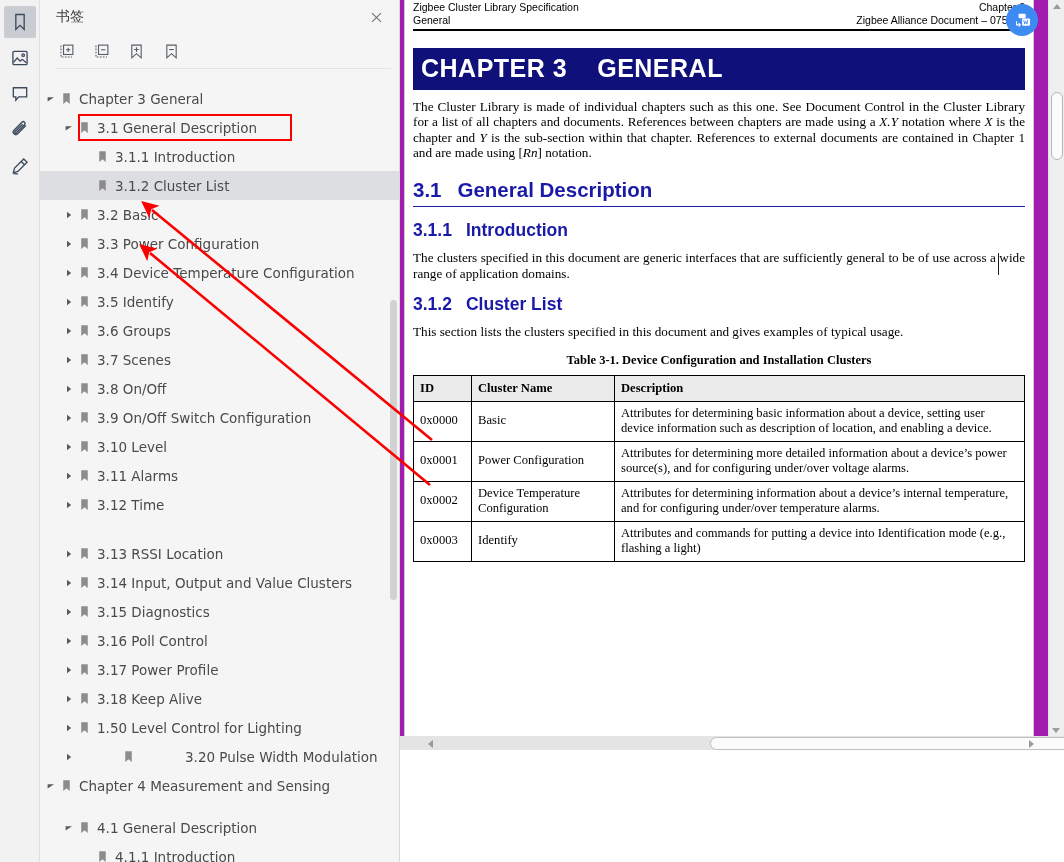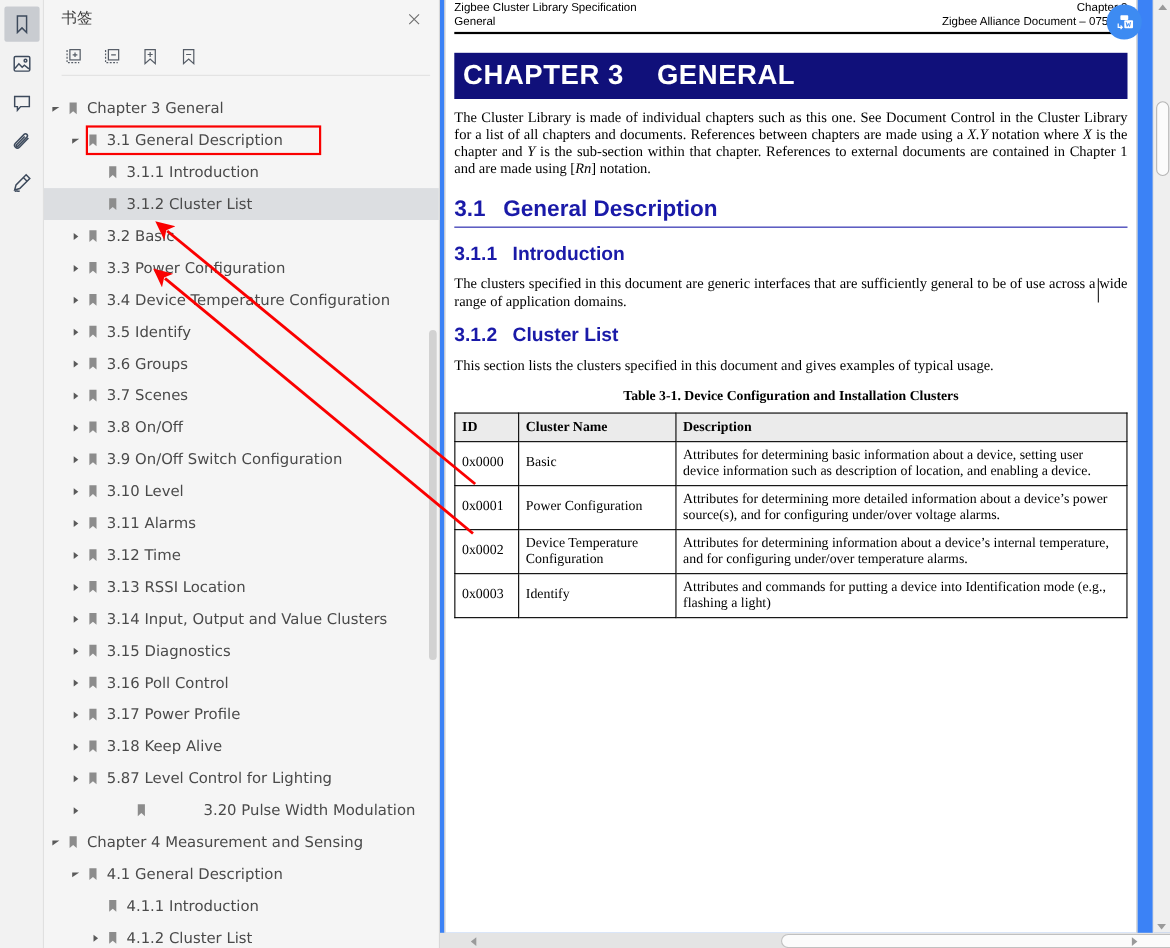--- a/index.html
+++ b/index.html
@@ -88,22 +88,22 @@
     width: 214px; height: 27px;
     border: 2px solid #fa0000; pointer-events: none;
   }
   .panel-scroll {
     position: absolute; right: 2px; top: 300px;
     width: 7px; height: 300px; background: #d2d2d2; border-radius: 4px;
   }
 
   
   .docwrap {
-    position: relative; flex: 1 1 auto; height: 862px;
-    background: #3b82f6; overflow: hidden;
+    position: relative; flex: 1 1 auto; height: 750px;
+    background: #a21caf; overflow: hidden;
   }
   .page {
     position: absolute; left: 4px; top: 0; right: 30px; bottom: 14px;
     background: #ffffff;
     border-left: 1px solid #c9c9c9;
     border-right: 1px solid #c9c9c9;
     padding: 0 8px;
   }
   .pg-head {
     display: flex; justify-content: space-between;
@@ -474,21 +474,21 @@
               <path d="M2 0.8 L6.2 4 L2 7.2 Z"></path>
             </svg>
           </span>
           <span class="bmk">
             <svg width="13" height="13" viewBox="0 0 16 16" fill="currentColor">
               <path d="M4 1.5 h8 v13.2 l-4 -3.4 l-4 3.4 Z"></path>
             </svg>
           </span>
           <span class="node-label">3.12 Time</span>
         </div>
-        <div class="node" style="padding-left: 22px;">
+        <div class="node" style="padding-left: 22px; margin-top: 20px;">
           <span class="caret">
             <svg width="8" height="8" viewBox="0 0 8 8" fill="currentColor">
               <path d="M2 0.8 L6.2 4 L2 7.2 Z"></path>
             </svg>
           </span>
           <span class="bmk">
             <svg width="13" height="13" viewBox="0 0 16 16" fill="currentColor">
               <path d="M4 1.5 h8 v13.2 l-4 -3.4 l-4 3.4 Z"></path>
             </svg>
           </span>
@@ -563,21 +563,21 @@
           <span class="caret">
             <svg width="8" height="8" viewBox="0 0 8 8" fill="currentColor">
               <path d="M2 0.8 L6.2 4 L2 7.2 Z"></path>
             </svg>
           </span>
           <span class="bmk">
             <svg width="13" height="13" viewBox="0 0 16 16" fill="currentColor">
               <path d="M4 1.5 h8 v13.2 l-4 -3.4 l-4 3.4 Z"></path>
             </svg>
           </span>
-          <span class="node-label">5.87 Level Control for Lighting</span>
+          <span class="node-label">1.50 Level Control for Lighting</span>
         </div>
         <div class="node" style="padding-left: 22px; gap: 44px;">
           <span class="caret">
             <svg width="8" height="8" viewBox="0 0 8 8" fill="currentColor">
               <path d="M2 0.8 L6.2 4 L2 7.2 Z"></path>
             </svg>
           </span>
           <span class="bmk">
             <svg width="13" height="13" viewBox="0 0 16 16" fill="currentColor">
               <path d="M4 1.5 h8 v13.2 l-4 -3.4 l-4 3.4 Z"></path>
@@ -591,21 +591,21 @@
               <path d="M0.6 2.2 H7 L0.6 6.6 Z"></path>
             </svg>
           </span>
           <span class="bmk">
             <svg width="13" height="13" viewBox="0 0 16 16" fill="currentColor">
               <path d="M4 1.5 h8 v13.2 l-4 -3.4 l-4 3.4 Z"></path>
             </svg>
           </span>
           <span class="node-label">Chapter 4 Measurement and Sensing</span>
         </div>
-        <div class="node" style="padding-left: 22px;">
+        <div class="node" style="padding-left: 22px; margin-top: 13px;">
           <span class="caret">
             <svg width="8" height="8" viewBox="0 0 8 8" fill="currentColor">
               <path d="M0.6 2.2 H7 L0.6 6.6 Z"></path>
             </svg>
           </span>
           <span class="bmk">
             <svg width="13" height="13" viewBox="0 0 16 16" fill="currentColor">
               <path d="M4 1.5 h8 v13.2 l-4 -3.4 l-4 3.4 Z"></path>
             </svg>
           </span>

